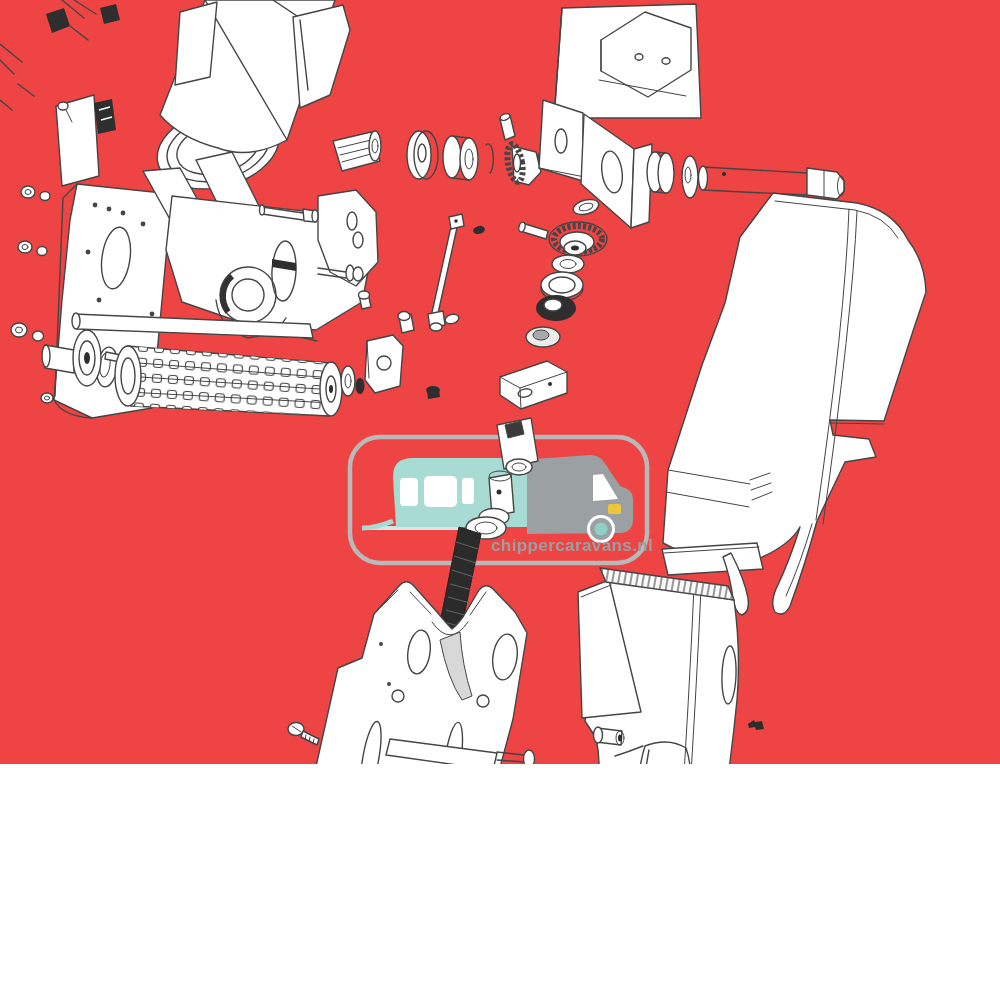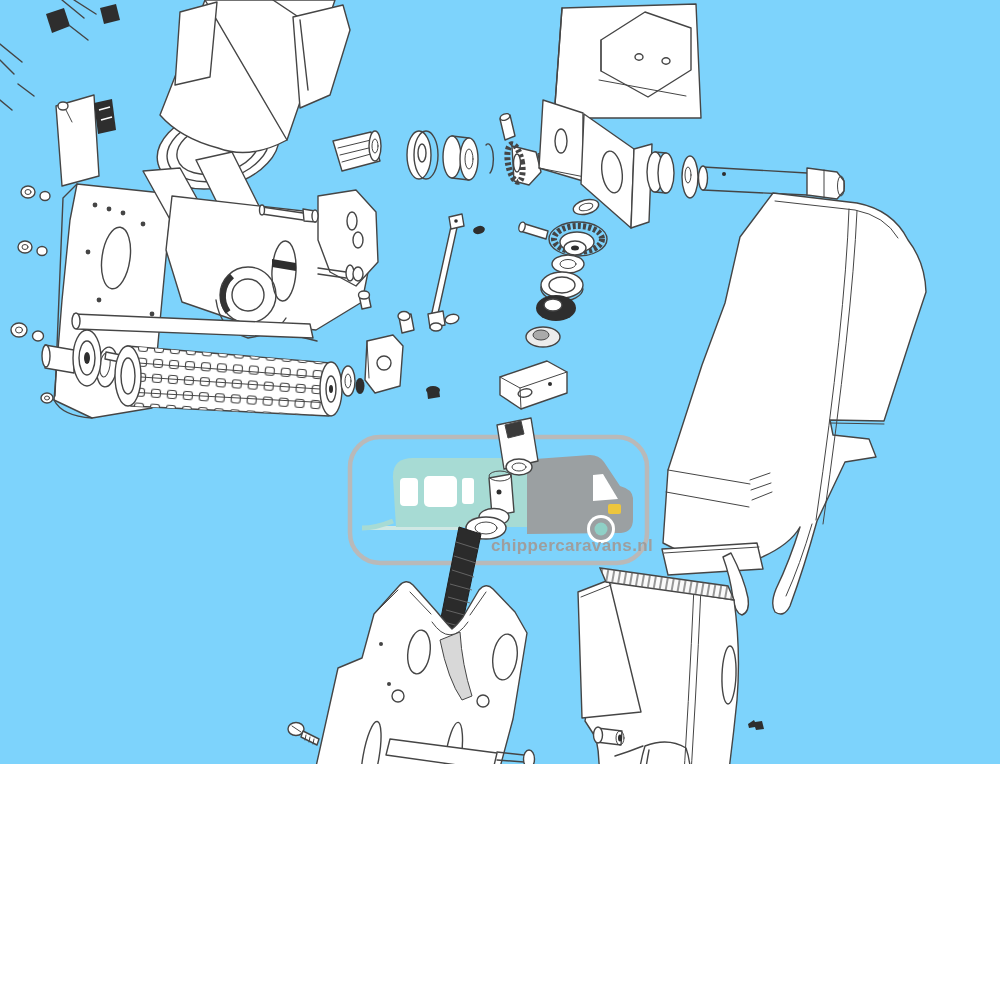--- a/index.html
+++ b/index.html
@@ -1,16 +1,16 @@
 <!DOCTYPE html>
 <html><head>
 <meta charset="utf-8">
 <style>
   html,body{margin:0;padding:0;background:#ffffff;}
-  #stage{position:relative;width:1000px;height:764px;background:#7dd3fc;overflow:hidden;
+  #stage{position:relative;width:1000px;height:764px;background:#ef4444;overflow:hidden;
          font-family:"Liberation Sans", sans-serif;}
   svg{display:block}
   .ln{fill:none;stroke:#454545;stroke-width:1.4;stroke-linecap:round;stroke-linejoin:round;}
   .th{fill:none;stroke:#454545;stroke-width:1;stroke-linecap:round;stroke-linejoin:round;}
   .fw{fill:#ffffff;stroke:#454545;stroke-width:1.4;stroke-linejoin:round;stroke-linecap:round;}
   .fg{fill:#ececec;stroke:#454545;stroke-width:1.4;stroke-linejoin:round;}
   .dk{fill:#2e2e2e;stroke:none;}
   .teeth{fill:none;stroke:#454545;stroke-width:6;stroke-dasharray:3 2.2;}
   .wm-text{font-weight:bold;font-size:17px;letter-spacing:.4px;}
 </style>

